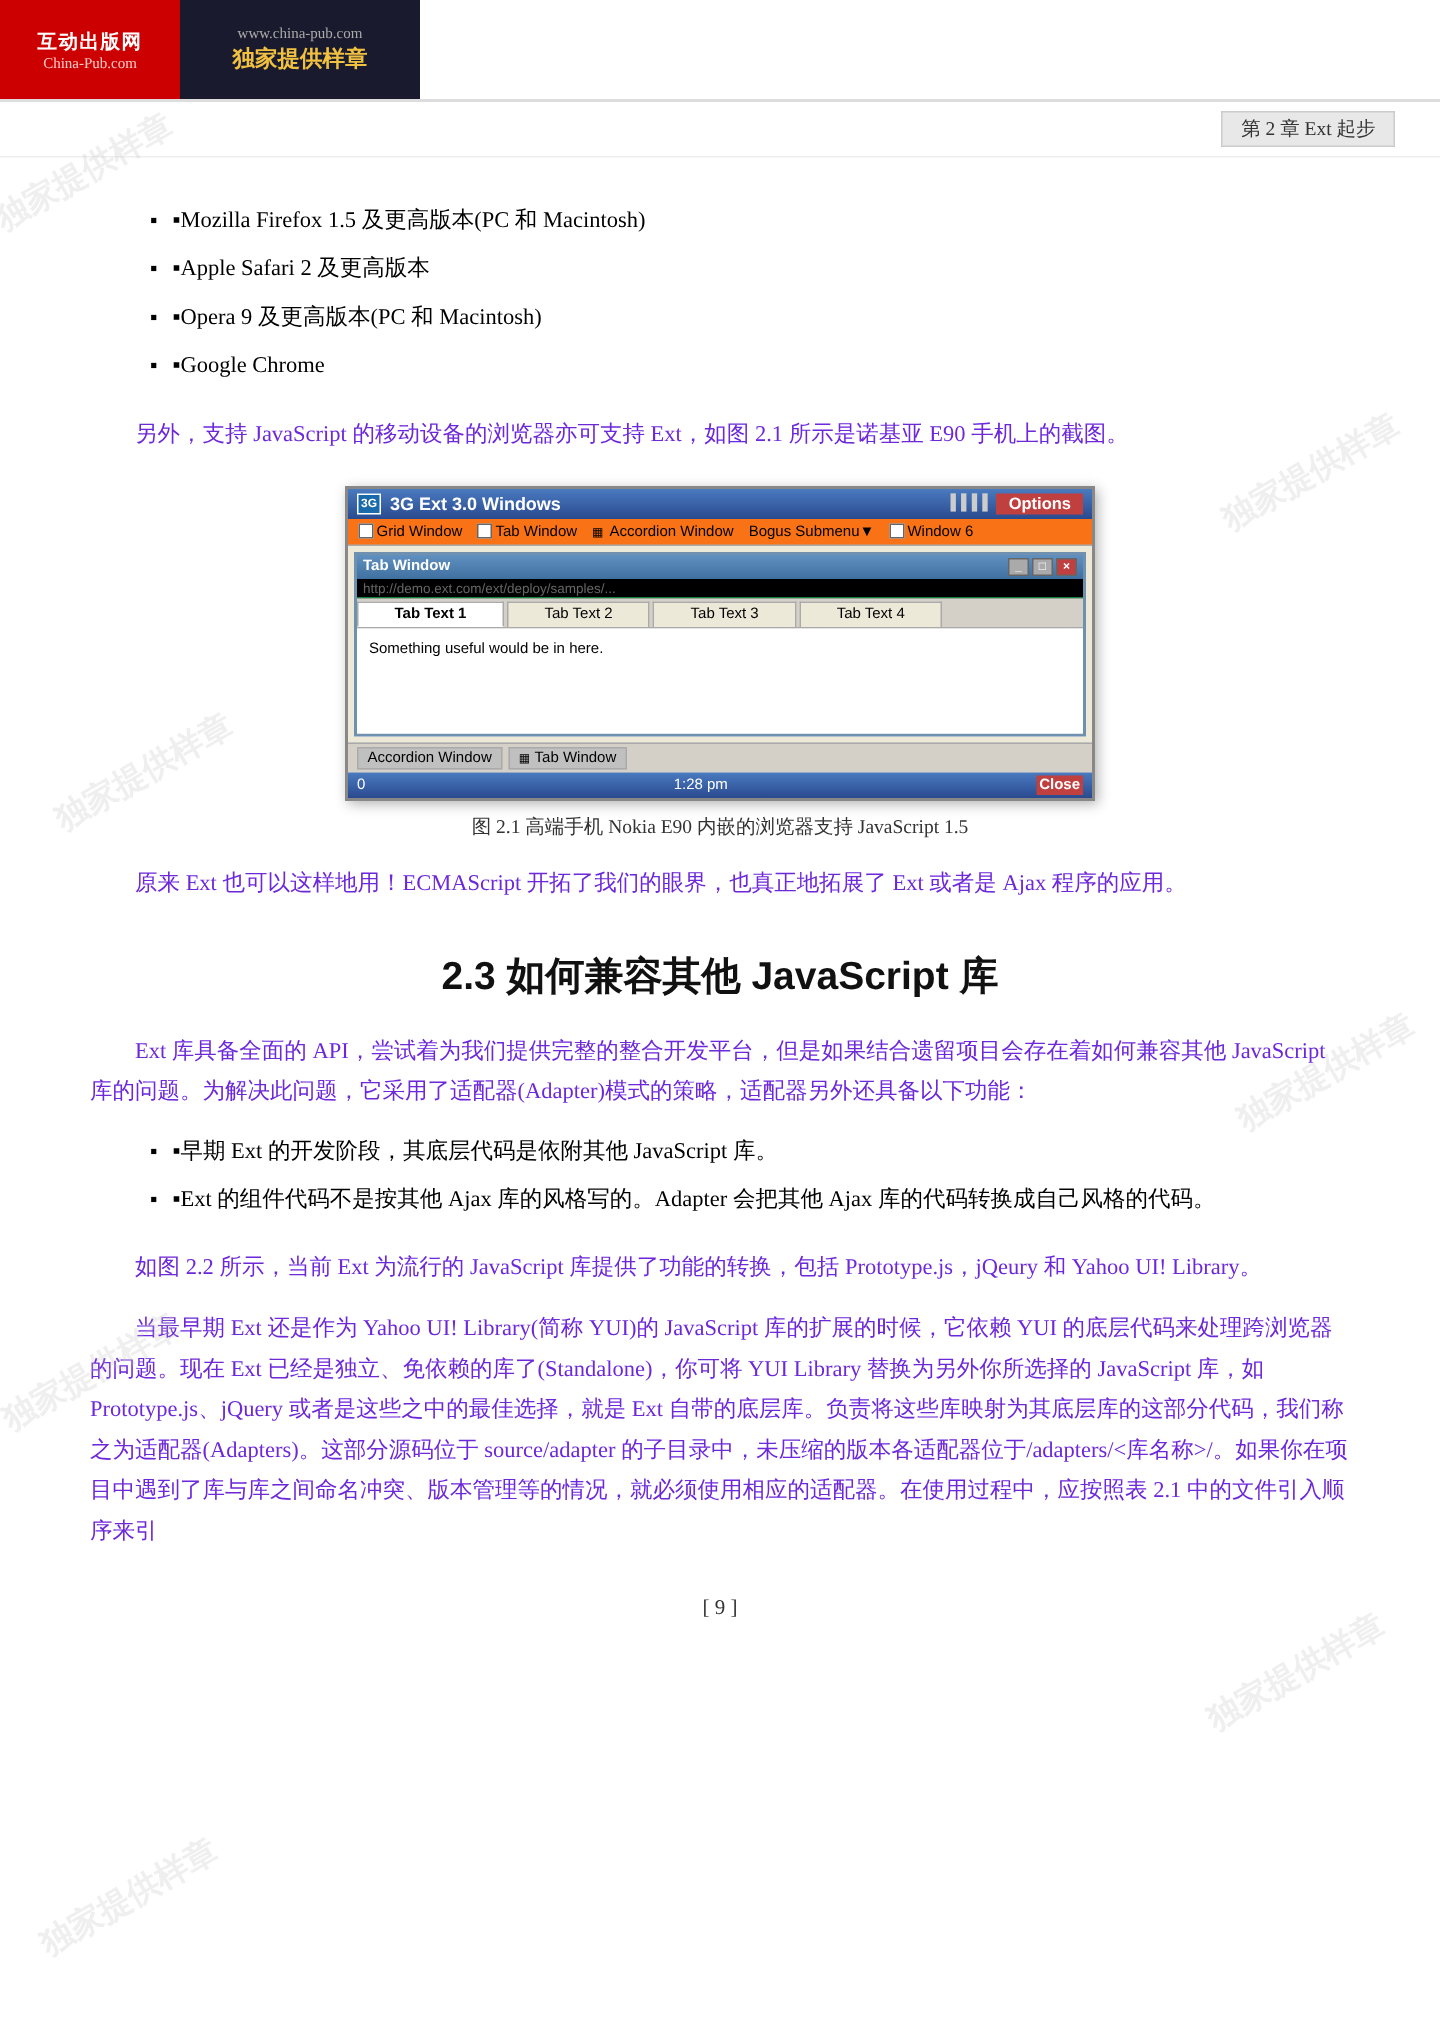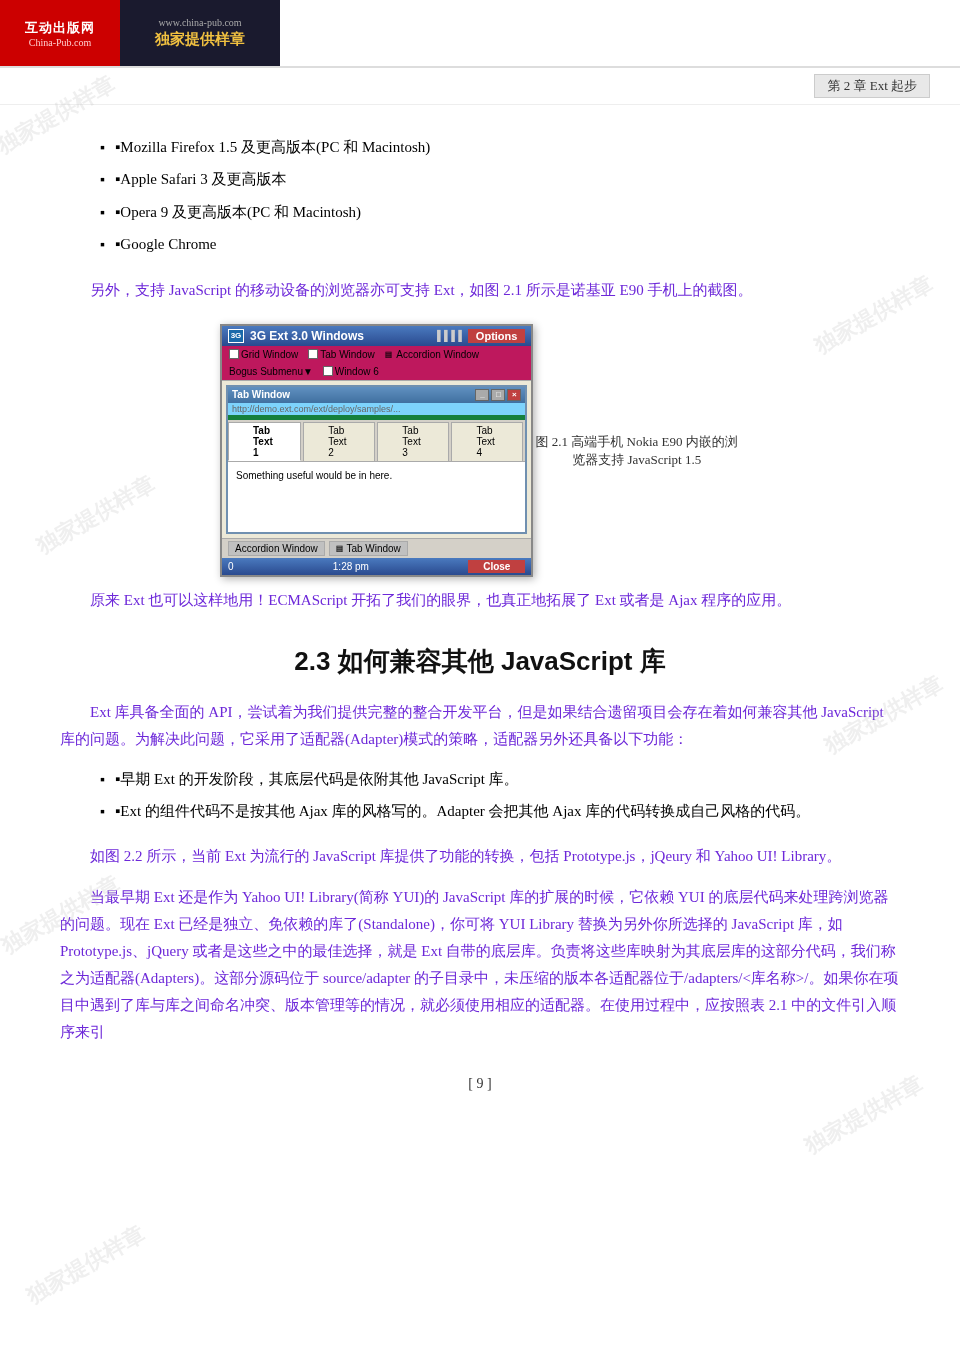--- a/index.html
+++ b/index.html
@@ -145,21 +145,21 @@
       font-size: 15px;
       line-height: 1.8;
       text-indent: 2em;
       margin-bottom: 14px;
       color: #6d28d9;
     }
 
     
     .figure-container {
       display: flex;
-      flex-direction: row;
+      flex-direction: column;
       align-items: center;
       margin: 20px auto 10px auto;
       width: 520px;
     }
 
     
     .ext-screenshot {
       width: 500px;
       border: 2px solid #888;
       box-shadow: 2px 2px 8px rgba(0,0,0,0.3);
@@ -201,21 +201,21 @@
       cursor: pointer;
     }
     .ext-subtitle-bar {
       background: #d4d0c8;
       padding: 2px 6px;
       font-size: 11px;
       font-weight: bold;
       border-bottom: 1px solid #aaa;
     }
     .ext-menu-bar {
-      background: #be185d;
+      background: #f97316;
       padding: 2px 4px;
       display: flex;
       gap: 4px;
       font-size: 10px;
       border-bottom: 1px solid #aaa;
       flex-wrap: wrap;
     }
     .ext-menu-item {
       display: flex;
       align-items: center;
@@ -304,21 +304,21 @@
       color: #fff;
       display: flex;
       justify-content: space-between;
       align-items: center;
       padding: 2px 6px;
       font-size: 10px;
     }
     .ext-status-btn {
       background: #c04040;
       color: #fff;
-      padding: 1px 15px;
+      padding: 1px 2px;
       font-size: 10px;
       font-weight: bold;
     }
 
     
     .figure-caption {
       text-align: center;
       font-size: 13px;
       color: #333;
       margin-top: 8px;
@@ -385,21 +385,21 @@
 
 <div class="content">
 
   <ul class="bullet-list">
     <li>
       <span>▪</span>
       <span>Mozilla Firefox 1.5 及更高版本(PC 和 Macintosh)</span>
     </li>
     <li>
       <span>▪</span>
-      <span>Apple Safari 3 及更高版本</span>
+      <span>Apple Safari 2 及更高版本</span>
     </li>
     <li>
       <span>▪</span>
       <span>Opera 9 及更高版本(PC 和 Macintosh)</span>
     </li>
     <li>
       <span>▪</span>
       <span>Google Chrome</span>
     </li>
   </ul>
@@ -446,21 +446,21 @@
       <div class="ext-inner-window">
         <div class="ext-inner-title">
           <span>Tab Window</span>
           <div class="ext-inner-title-controls">
             <div class="ext-ctrl-btn">_</div>
             <div class="ext-ctrl-btn">□</div>
             <div class="ext-ctrl-btn" style="background:#c04040;color:#fff;">×</div>
           </div>
         </div>
 
-        <div style="background:#7dd3fc;padding:1px 4px;font-size:9px;color:#666;border-bottom:5px solid #15803d;">
+        <div style="background:#000000;padding:1px 4px;font-size:9px;color:#666;border-bottom:1px solid #15803d;">
           http://demo.ext.com/ext/deploy/samples/...
         </div>
 
         <div class="ext-tabs">
           <div class="ext-tab active">Tab Text 1</div>
           <div class="ext-tab">Tab Text 2</div>
           <div class="ext-tab">Tab Text 3</div>
           <div class="ext-tab">Tab Text 4</div>
         </div>
 

